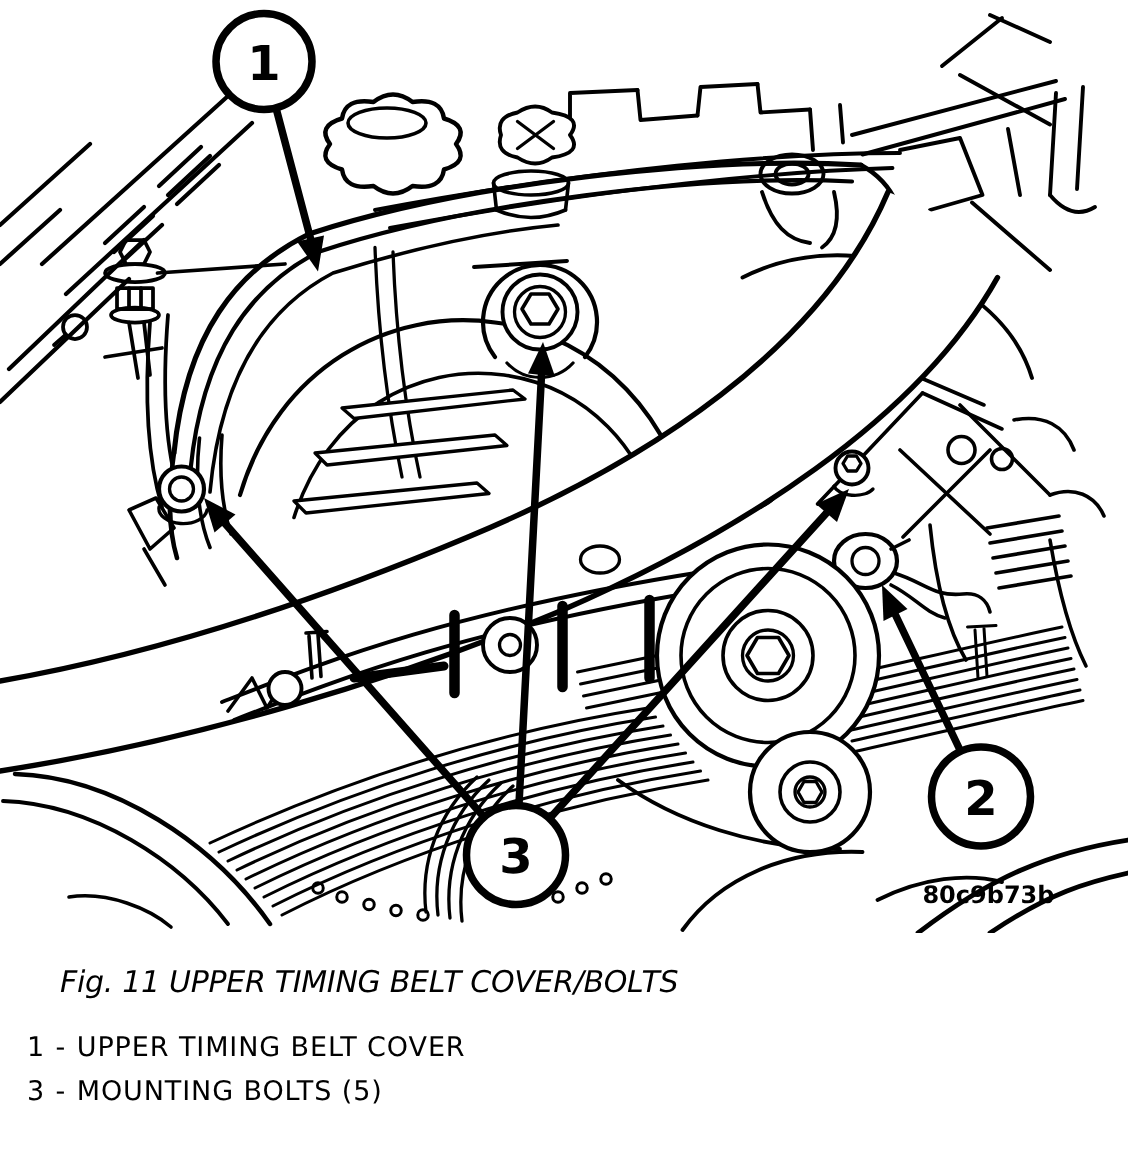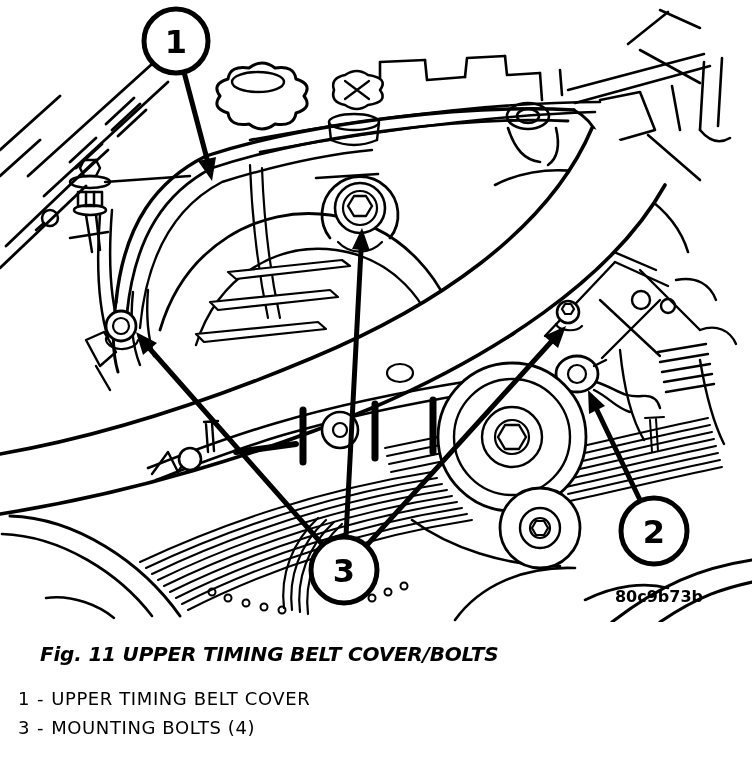--- a/index.html
+++ b/index.html
@@ -15,21 +15,21 @@
   .drawing {
     position: absolute;
     left: 0; top: 0;
     width: 752px; height: 622px;
   }
   .caption {
     position: absolute;
     left: 40px;
     top: 642px;
     font-size: 20px;
-    font-weight: bold;
+    font-weight: normal;
     font-style: italic;
     letter-spacing: -0.2px;
     white-space: nowrap;
   }
   .legend {
     position: absolute;
     left: 18px;
     top: 684px;
     font-size: 18px;
     letter-spacing: 0.6px;
@@ -308,17 +308,17 @@
     <text class="code-text" x="703" y="602">80c9b73b</text>
   </svg>
 
   <div class="caption">Fig. 11 UPPER TIMING BELT COVER/BOLTS</div>
 
   <div class="legend">
     <div class="legend-row">
       <span>1</span><span class="sep">-</span><span>UPPER TIMING BELT COVER</span>
     </div>
     <div class="legend-row">
-      <span>3</span><span class="sep">-</span><span>MOUNTING BOLTS (4)</span>
+      <span>3</span><span class="sep">-</span><span>MOUNTING BOLTS (5)</span>
     </div>
   </div>
 
 </div>
 
 </body></html>

